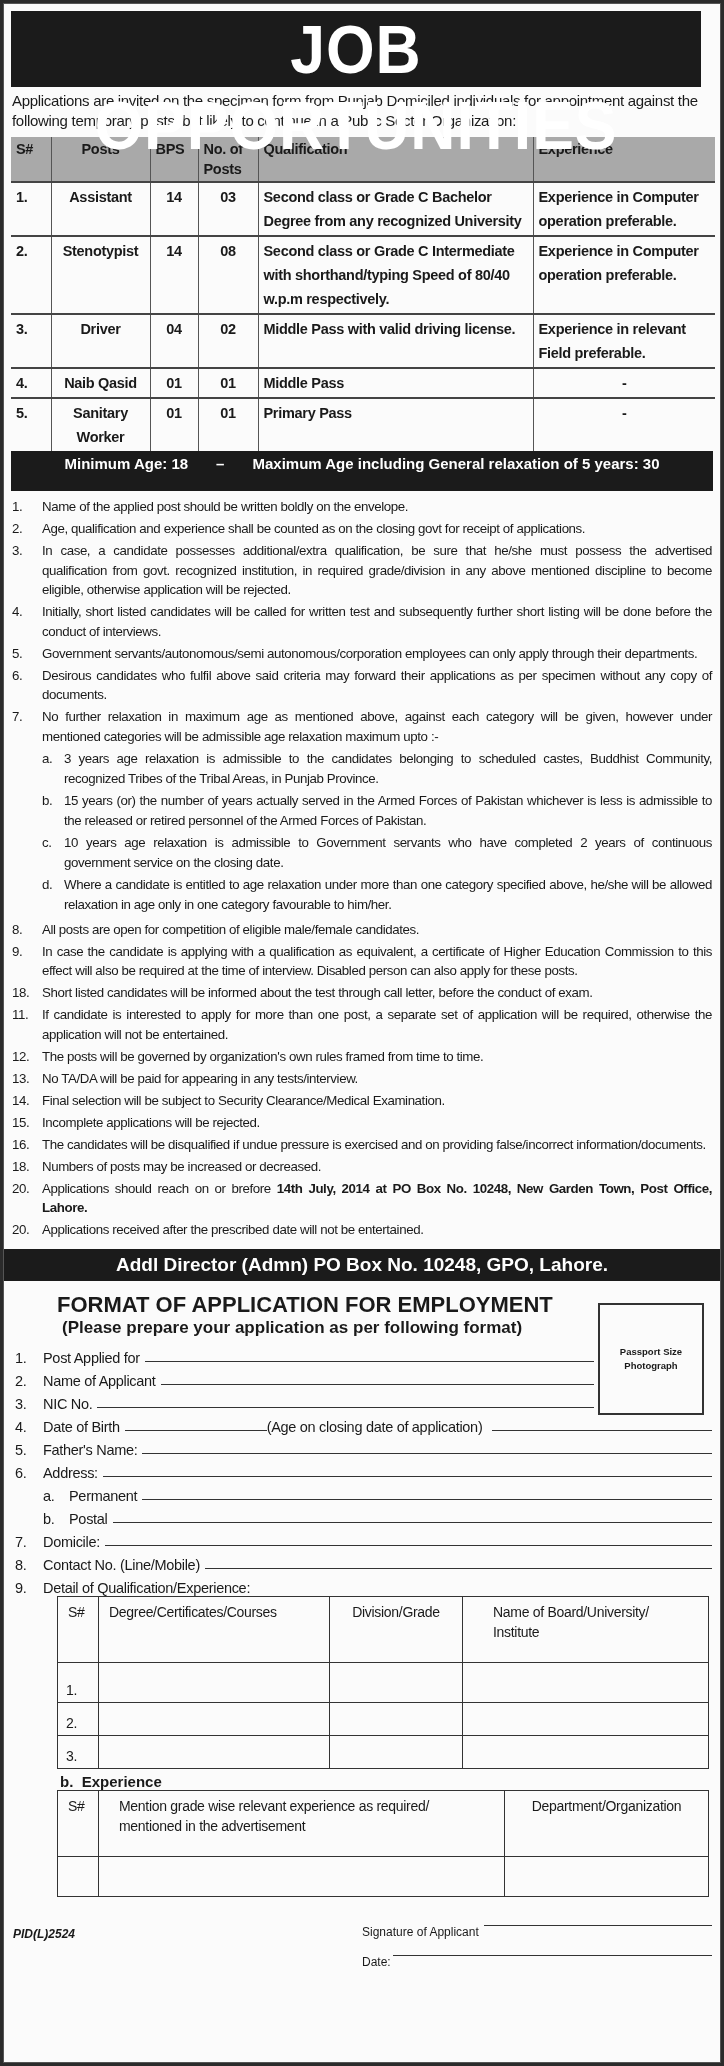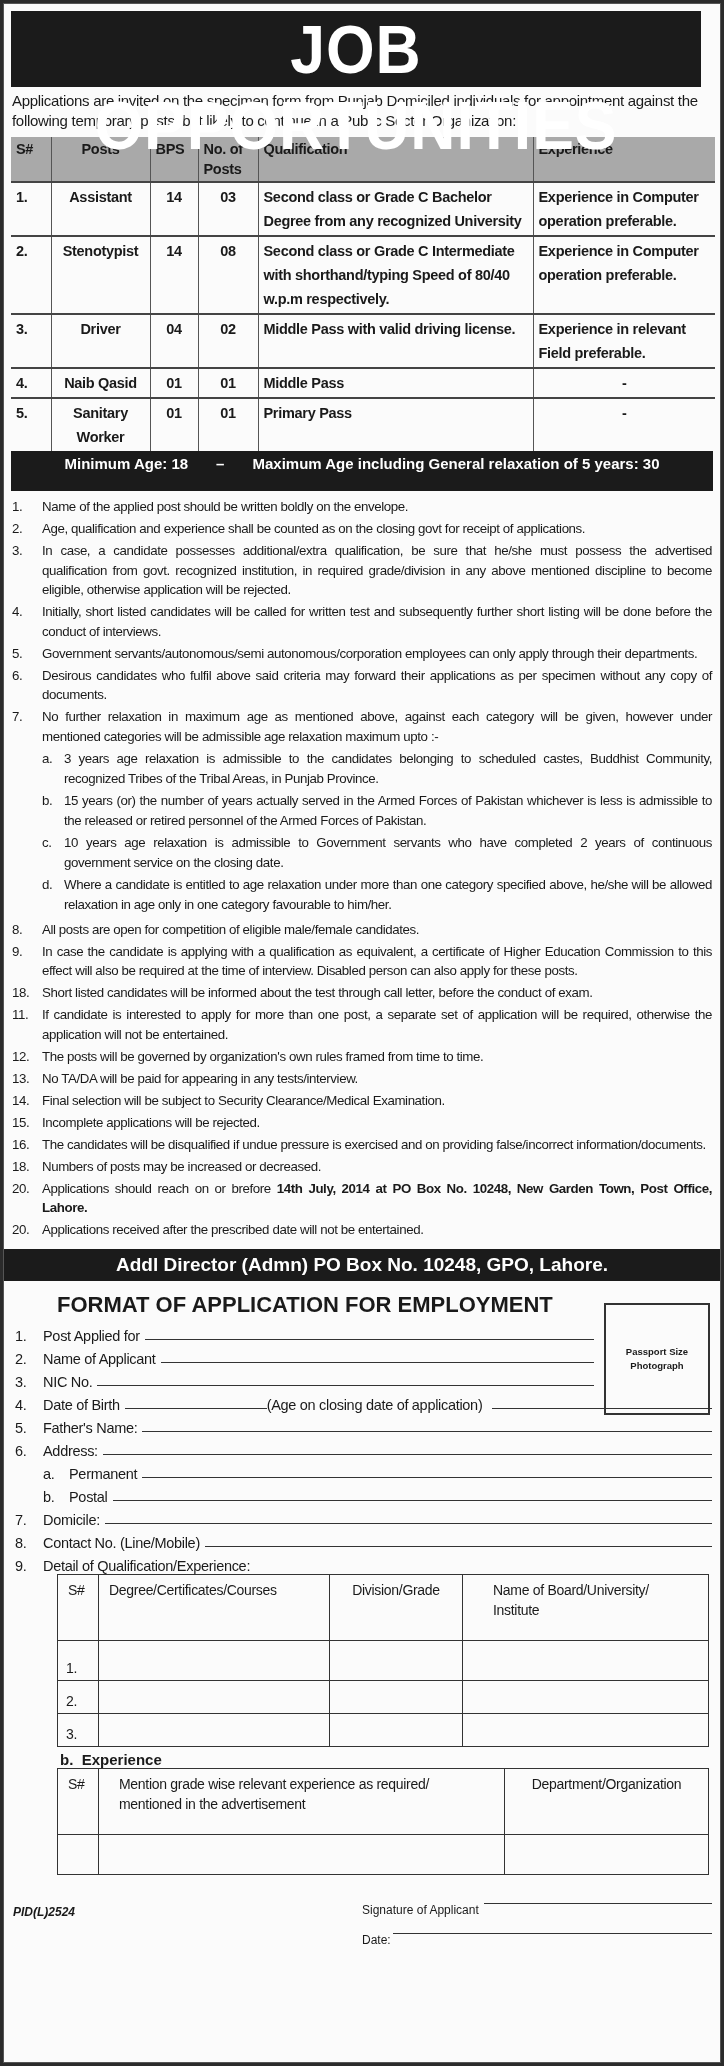--- a/index.html
+++ b/index.html
@@ -46,21 +46,21 @@
   .sub .num { width: 22px; flex: 0 0 22px; }
   b.hl { font-weight: bold; }
   .addr {
     margin-top: 9px; height: 32px; background: #1b1b1b; color: #fff; font-weight: bold;
     font-size: 19px; line-height: 32px; text-align: center;
   }
   .form { position: relative; margin: 0 8px; }
   .ftitle { margin-top: 12px; margin-left: 45px; font-weight: bold; font-size: 22px; line-height: 24px; }
   .fsub { margin-left: 50px; font-weight: bold; font-size: 17px; line-height: 22px; }
   .photo {
-    position: absolute; right: 2px; top: 10px; width: 106px; height: 112px;
+    position: absolute; right: 8px; top: 10px; width: 106px; height: 112px;
     border: 2px solid #333; display: flex; align-items: center; justify-content: center;
     text-align: center; font-weight: bold; font-size: 9.5px; line-height: 14px;
   }
   .frow { display: flex; align-items: flex-end; font-size: 14.5px; height: 23px; letter-spacing: -0.3px; }
   .frow .num { width: 31px; flex: 0 0 31px; padding-left: 3px; }
   .frow .sn { width: 20px; flex: 0 0 20px; margin-left: 31px; }
   .line { flex: 1; border-bottom: 1px solid #333; margin: 0 0 4px 5px; height: 1px; }
   .lbl { white-space: nowrap; }
   .sech { margin: 12px 0 0 48px; font-weight: bold; font-size: 15px; }
   .sech u { text-decoration: underline; }
@@ -241,20 +241,21 @@
         <span class="num">20.</span>
         <div class="txt"><span>Applications received after the prescribed date will not be entertained.</span></div>
       </li>
     </ol>
 
   <div class="addr">Addl Director (Admn) PO Box No. 10248, GPO, Lahore.</div>
 
   <div class="form">
     <div class="photo">Passport Size Photograph</div>
     <div class="ftitle">FORMAT OF APPLICATION FOR EMPLOYMENT</div>
+    <div class="fsub">(Please prepare your application as per following format)</div>
     <div id="fields" style="margin-top:4px">
         <div class="frow">
           <span class="num">1.</span>
           <span class="lbl">Post Applied for</span>
           <span class="line" style="margin-right: 118px;"></span>
         </div>
         <div class="frow">
           <span class="num">2.</span>
           <span class="lbl">Name of Applicant</span>
           <span class="line" style="margin-right: 118px;"></span>

